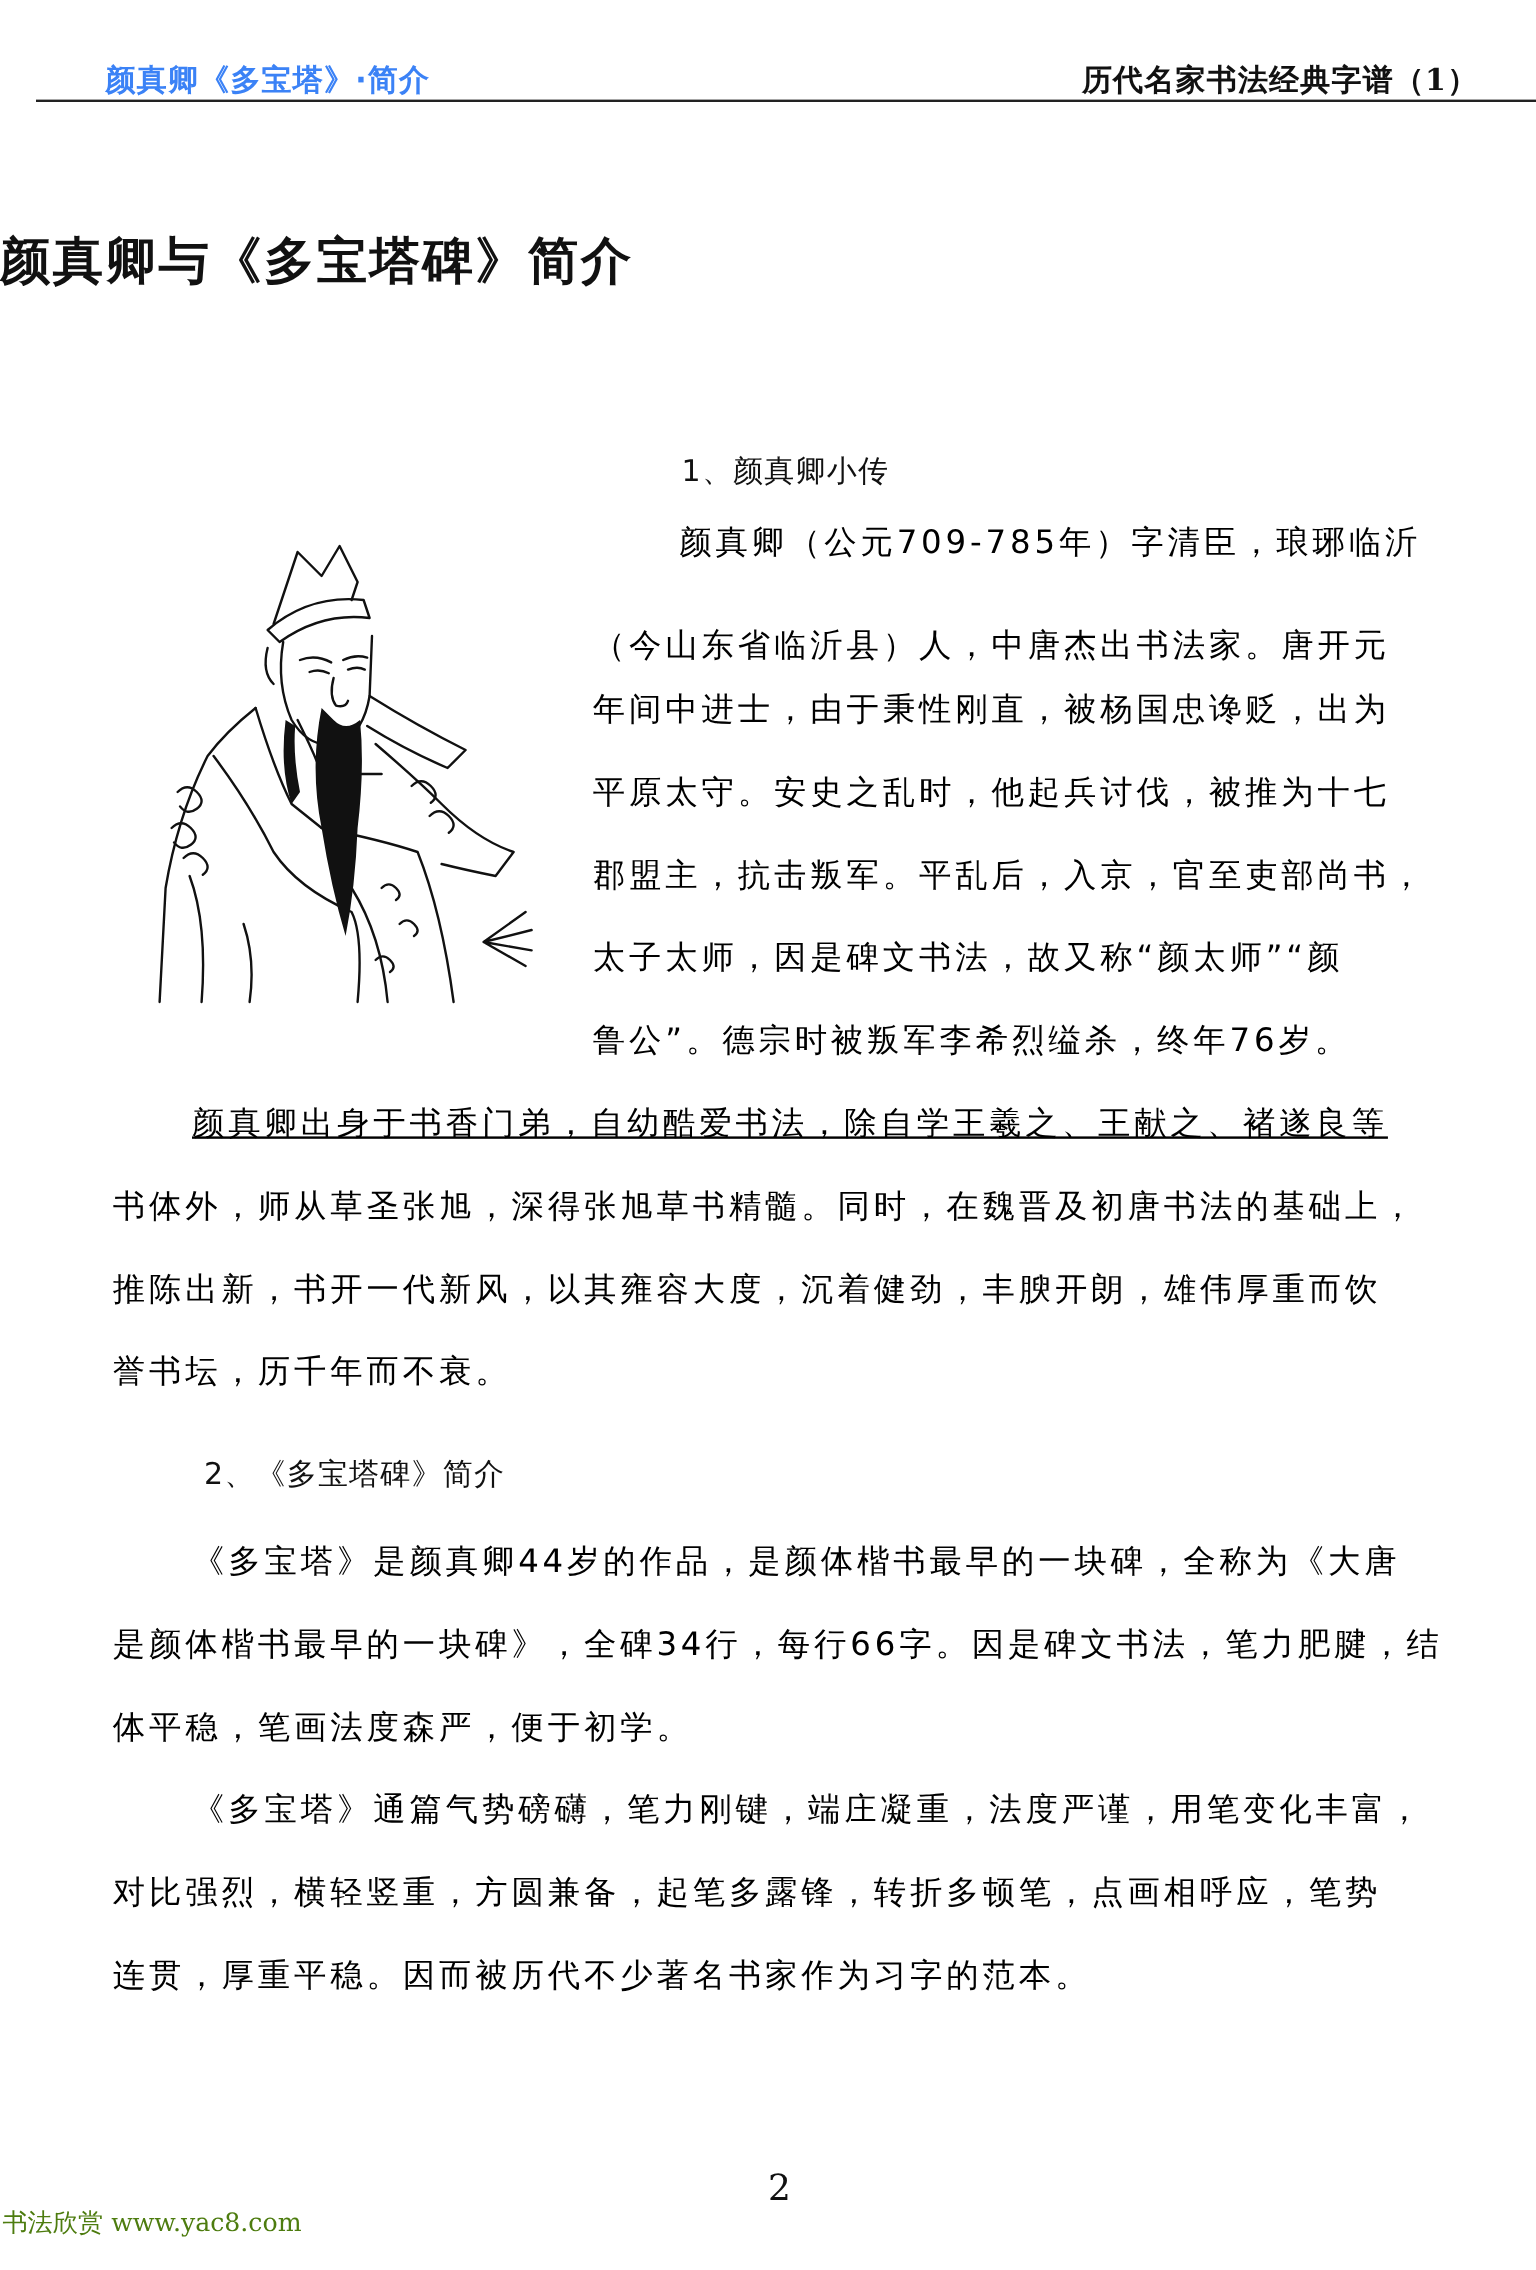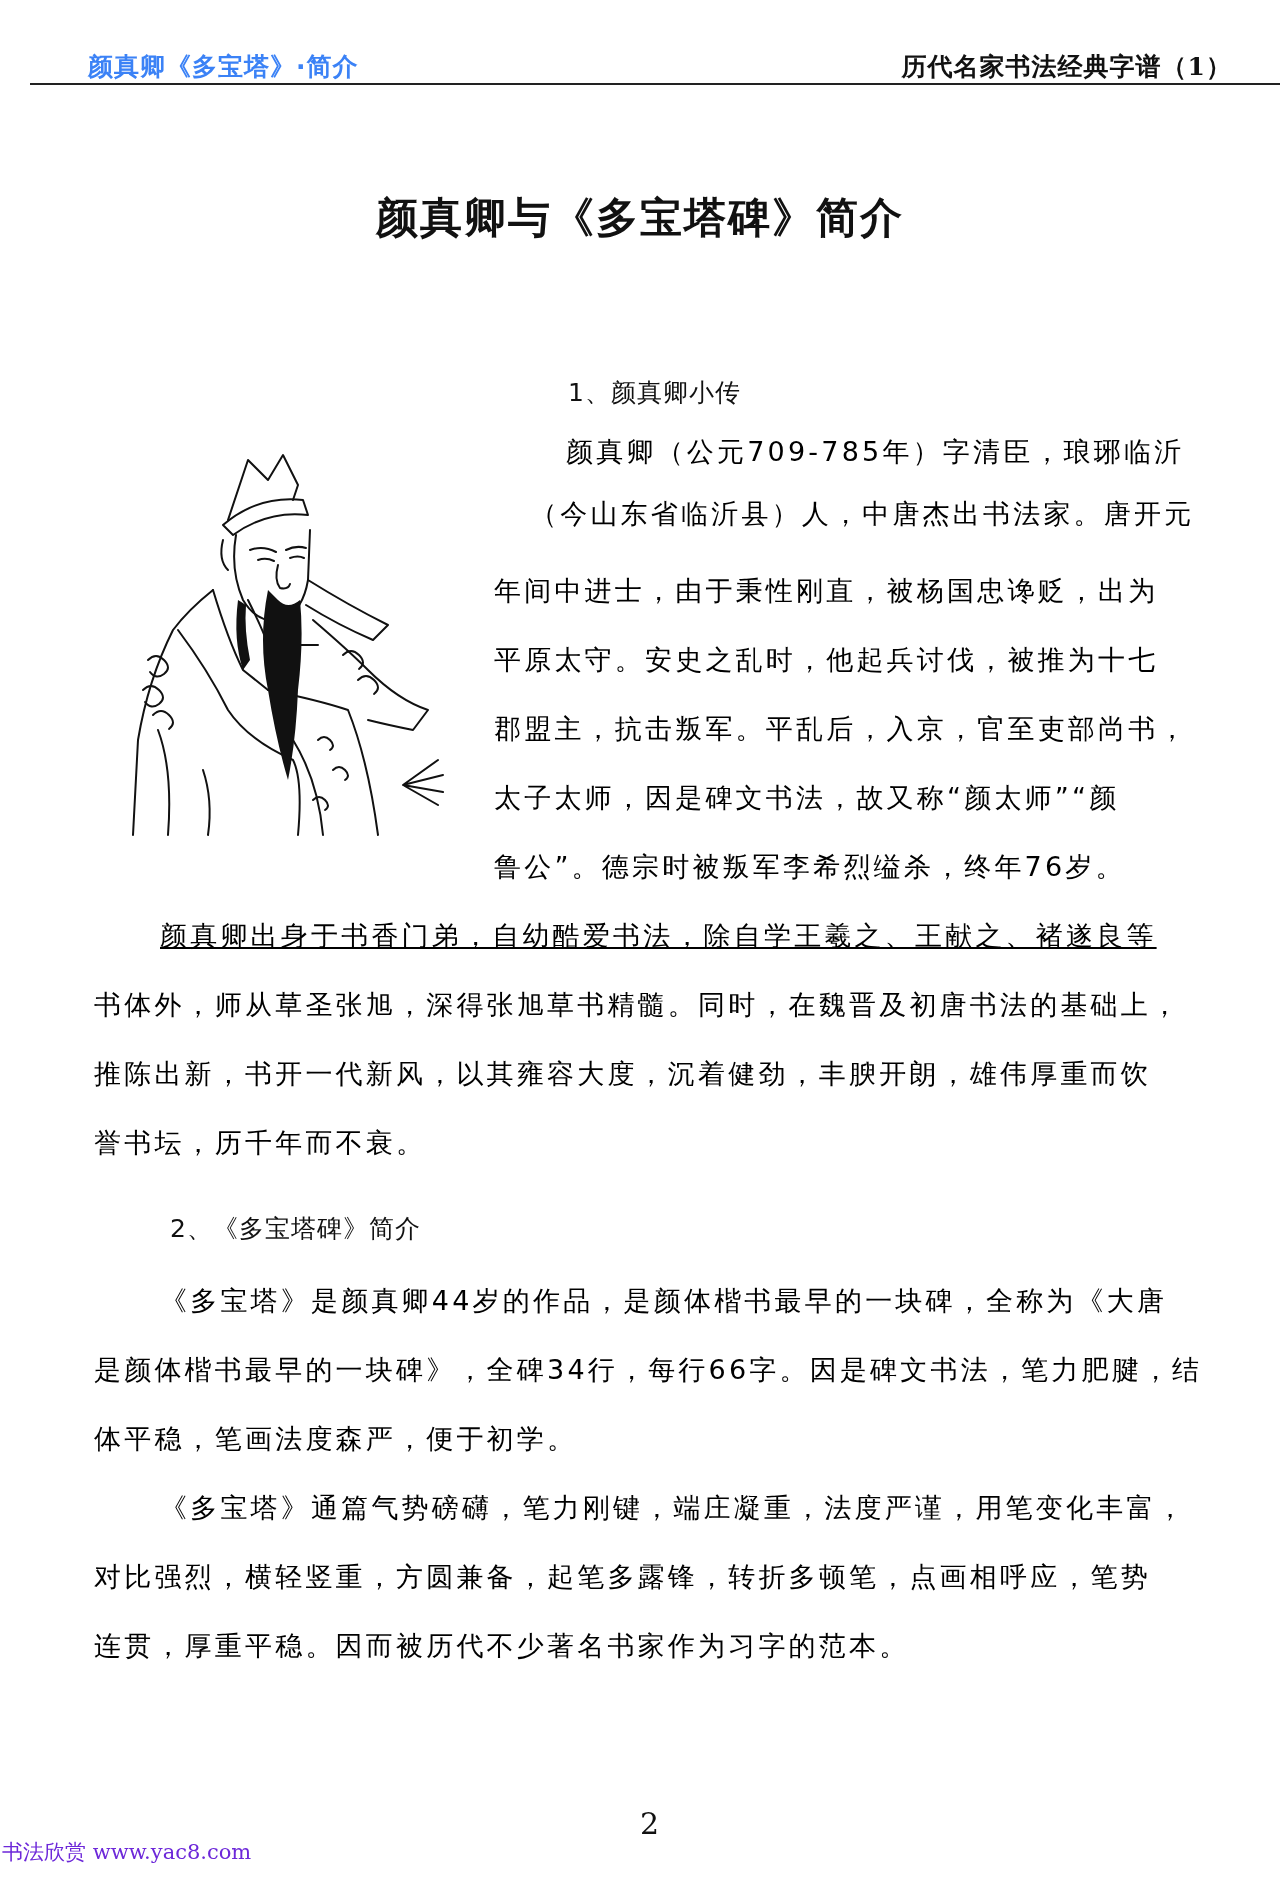--- a/index.html
+++ b/index.html
@@ -15,21 +15,21 @@
     .header-right {
       position: absolute; right: 48px; top: 50px;
       font-family: "DejaVu Serif", "Liberation Serif", serif;
       font-size: 25px; font-weight: bold; letter-spacing: 1px; color: #111;
     }
     .header-rule {
       position: absolute; left: 30px; right: 0; top: 83px; height: 0;
       border-top: 2px solid #222;
     }
     .page-title {
-      position: absolute; left: 0; right: 0; top: 190px; text-align: center;
+      position: absolute; left: 0; right: 0; top: 190px; 
       font-family: "DejaVu Serif", "Liberation Serif", serif;
       font-size: 42px; font-weight: bold; letter-spacing: 2px; color: #111;
     }
     .section-heading {
       position: absolute; font-family: "DejaVu Sans", "Liberation Sans", sans-serif;
       font-size: 25px; color: #111; letter-spacing: 1px;
     }
     .line {
       position: absolute; white-space: nowrap;
       font-family: "DejaVu Sans", "Liberation Sans", sans-serif;
@@ -39,21 +39,21 @@
       position: absolute; left: 118px; top: 440px; width: 330px; height: 405px;
     }
     .page-number {
       position: absolute; left: 640px; top: 1806px;
       font-family: "DejaVu Serif", "Liberation Serif", serif;
       font-size: 30px; color: #111;
     }
     .watermark {
       position: absolute; left: 2px; top: 1838px;
       font-family: "DejaVu Serif", "Liberation Serif", serif;
-      font-size: 21px; color: #6d28d9; white-space: nowrap;
+      font-size: 21px; color: #4d7c0f; white-space: nowrap;
     }
   </style>
 </head>
 <body>
 
 <div class="header-left">颜真卿《多宝塔》·简介</div>
 <div class="header-right">历代名家书法经典字谱（1）</div>
 <div class="header-rule"></div>
 
 <div class="page-title">颜真卿与《多宝塔碑》简介</div>
@@ -98,21 +98,21 @@
 
       <path d="M320 320 L285 345 L325 335 M285 345 L325 352 M285 345 L320 365"></path>
     </g>
 
     <path d="M150 150 Q140 200 150 250 Q158 300 170 340 Q178 300 180 250 Q186 200 182 160 Q170 170 160 160 Z" fill="#111"></path>
     <path d="M120 160 Q115 200 125 230 L132 220 Q126 190 128 165 Z" fill="#111"></path>
   </svg>
 </div>
 
 <div class="line" style="left:566px; top:434px;">颜真卿（公元709-785年）字清臣，琅琊临沂</div>
-<div class="line" style="left:494px; top:496px;margin-left:36px;">（今山东省临沂县）人，中唐杰出书法家。唐开元</div>
+<div class="line" style="left:494px; top:520px;">（今山东省临沂县）人，中唐杰出书法家。唐开元</div>
 <div class="line" style="left:494px; top:573px;">年间中进士，由于秉性刚直，被杨国忠谗贬，出为</div>
 <div class="line" style="left:494px; top:642px;">平原太守。安史之乱时，他起兵讨伐，被推为十七</div>
 <div class="line" style="left:494px; top:711px;">郡盟主，抗击叛军。平乱后，入京，官至吏部尚书，</div>
 <div class="line" style="left:494px; top:780px;">太子太师，因是碑文书法，故又称“颜太师”“颜</div>
 <div class="line" style="left:494px; top:849px;">鲁公”。德宗时被叛军李希烈缢杀，终年76岁。</div>
 
 <div class="line" style="left:160px; top:918px;text-decoration:underline;">颜真卿出身于书香门弟，自幼酷爱书法，除自学王羲之、王献之、褚遂良等</div>
 <div class="line" style="left:94px; top:987px;">书体外，师从草圣张旭，深得张旭草书精髓。同时，在魏晋及初唐书法的基础上，</div>
 <div class="line" style="left:94px; top:1056px;">推陈出新，书开一代新风，以其雍容大度，沉着健劲，丰腴开朗，雄伟厚重而饮</div>
 <div class="line" style="left:94px; top:1125px;">誉书坛，历千年而不衰。</div>

